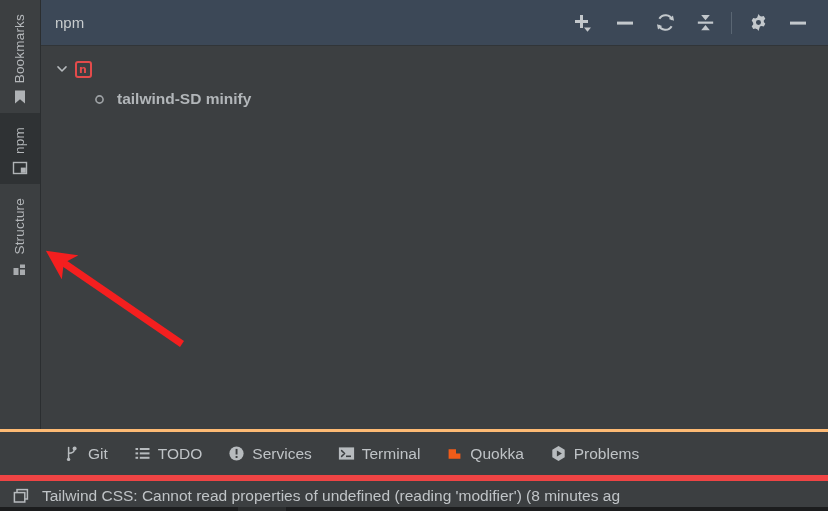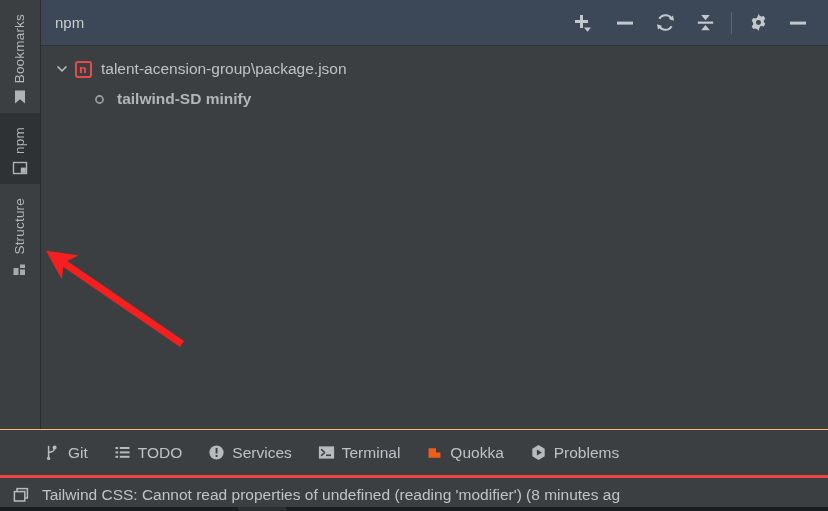--- a/index.html
+++ b/index.html
@@ -145,23 +145,23 @@
     color: #bfc3c6;
     white-space: nowrap;
   }
   .tree-row.child .tree-label { color: #b2b6b9; }
 
   
   .bottombar {
     height: 46px;
     flex: 0 0 46px;
     background: #3c3f41;
-    border-top: 1px solid #fdba74;
-    display: flex;
-    padding-left: 44px;
+    border-top: 3px solid #fdba74;
+    display: flex;
+    padding-left: 64px;
   }
   .bb-item {
     display: flex;
     align-items: center;
     gap: 7px;
     margin-right: 26px;
     cursor: default;
   }
   .bb-label {
     font-size: 15.5px;
@@ -172,21 +172,21 @@
     width: 17px; height: 17px;
     display: block;
     flex: 0 0 17px;
   }
 
   
   .statusbar {
     height: 36px;
     flex: 0 0 36px;
     background: #3c3f41;
-    border-top: 3px solid #ef4444;
+    border-top: 6px solid #ef4444;
     display: flex;
     align-items: center;
     padding-left: 12px;
     overflow: hidden;
   }
   .sb-icon {
     width: 18px; height: 18px;
     flex: 0 0 18px;
     margin-right: 12px;
   }
@@ -332,21 +332,20 @@
 
         <div class="tree-row">
           <span class="twisty">
             <svg viewBox="0 0 16 16" width="14" height="14" aria-hidden="true">
               <path d="M3.4 5.6L8 10.2l4.6-4.6" fill="none" stroke="#b7bbbe" stroke-width="1.7" stroke-linecap="round" stroke-linejoin="round"></path>
             </svg>
           </span>
           <span class="node-icon">
             <span class="npm-badge">n</span>
           </span>
-          <span class="tree-label">talent-acension-group\package.json</span>
         </div>
 
         <div class="tree-row child">
           <span class="node-icon">
             <svg viewBox="0 0 16 16" width="13" height="13" aria-hidden="true">
               <circle cx="8" cy="8" r="4.4" fill="none" stroke="#9ea2a5" stroke-width="2"></circle>
             </svg>
           </span>
           <span class="tree-label">tailwind-SD minify</span>
         </div>

